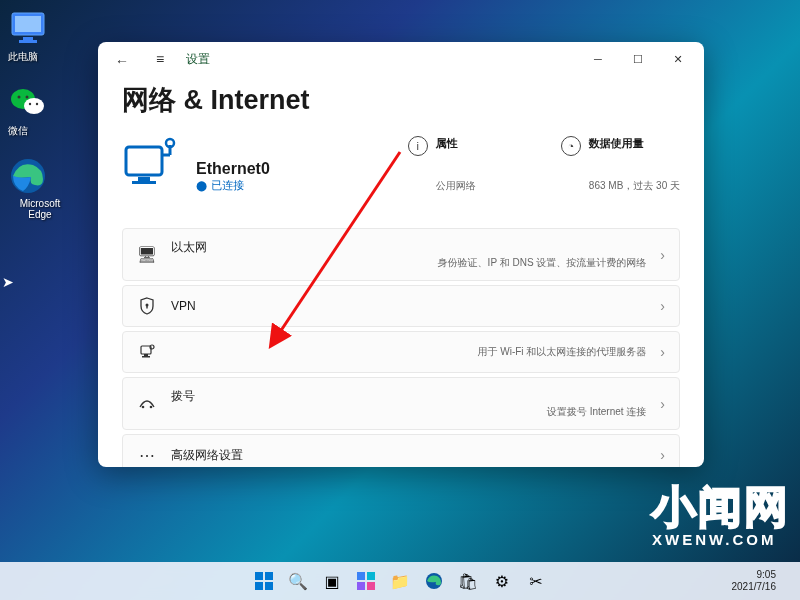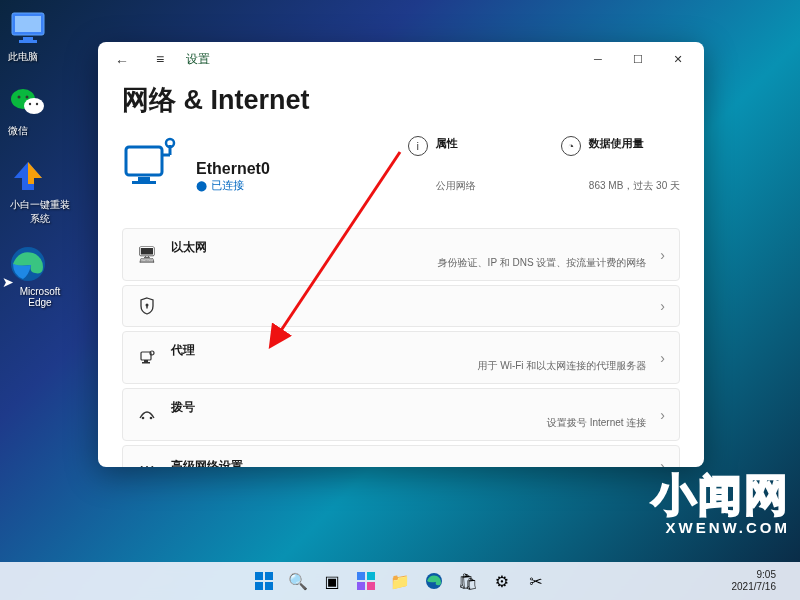--- a/index.html
+++ b/index.html
@@ -24,29 +24,29 @@
 .status-dot { color: #0067c0; font-size: 10px; }
 .info-tile { display: flex; align-items: flex-start; gap: 8px; margin-left: auto; cursor: pointer; }
 .info-ico { width: 20px; height: 20px; border: 1.5px solid #444; border-radius: 50%; display: flex; align-items: center; justify-content: center; font-size: 11px; color: #444; }
 .info-tile-text { display: flex; flex-direction: column; }
 .info-title { font-size: 11px; font-weight: 600; color: #1a1a1a; }
 .info-sub { font-size: 10px; color: #666; margin-top: 28px; }
 .list { margin-top: 14px; display: flex; flex-direction: column; gap: 4px; }
 .list-item { border: 1px solid #e8e8e8; border-radius: 4px; background: #fbfbfb; padding: 10px 14px; display: flex; align-items: center; gap: 14px; cursor: pointer; }
 .li-icon { width: 20px; height: 20px; display: flex; align-items: center; justify-content: center; font-size: 16px; color: #333; }
 .li-text { flex: 1; }
-.li-title { font-size: 12px; font-weight: 700; color: #1a1a1a; }
+.li-title { font-size: 12px; font-weight: 400; color: #1a1a1a; }
 .li-sub { font-size: 10px; color: #666; text-align: right; }
 .li-arrow { color: #888; font-size: 14px; }
 .arrow-overlay { position: absolute; pointer-events: none; }
 .taskbar { position: absolute; bottom: 0; left: 0; right: 0; height: 38px; background: rgba(235,240,250,.92); backdrop-filter: blur(8px); display: flex; align-items: center; }
 .tb-center { position: absolute; left: 50%; transform: translateX(-50%); display: flex; gap: 4px; }
 .task-ico { width: 30px; height: 30px; display: flex; align-items: center; justify-content: center; font-size: 16px; border-radius: 4px; cursor: pointer; }
 .tb-clock { position: absolute; right: 24px; text-align: right; font-size: 10px; color: #222; line-height: 1.2; }
-.watermark { position: absolute; right: 10px; bottom: 64px; text-align: right; }
+.watermark { position: absolute; right: 10px; bottom: 52px; }
 .wm-big { font-size: 44px; font-weight: 900; color: #fff; -webkit-text-stroke: 2px #fff; letter-spacing: 2px; }
 .wm-sub { font-size: 15px; color: #fff; font-weight: 600; letter-spacing: 3px; margin-top: -6px; }
 .cursor { position: absolute; left: 2px; top: 274px; font-size: 14px; color: #fff; pointer-events: none; }
 </style>
 </head>
 <body>
 
 <div class="desktop-icons">
   <div class="desk-item">
     <div class="desk-ico">
@@ -64,29 +64,20 @@
         <svg width="38" height="34" viewBox="0 0 38 34">
           <ellipse cx="14" cy="14" rx="12" ry="10" fill="#09b83e"></ellipse>
           <ellipse cx="25" cy="21" rx="10" ry="8" fill="#fff"></ellipse>
           <circle cx="10" cy="12" r="1.5" fill="#333"></circle>
           <circle cx="18" cy="12" r="1.5" fill="#333"></circle>
           <circle cx="21" cy="19" r="1.2" fill="#333"></circle>
           <circle cx="28" cy="19" r="1.2" fill="#333"></circle>
         </svg>
       </div>
     <div class="desk-label">微信</div>
-  </div>
-  <div class="desk-item">
-    <div class="desk-ico">
-        <svg width="38" height="34" viewBox="0 0 38 34">
-          <polygon points="19,3 33,19 25,19 25,31 13,31 13,19 5,19" fill="#2563eb"></polygon>
-          <polygon points="19,3 33,19 25,19 25,25 19,25" fill="#f59e0b"></polygon>
-        </svg>
-      </div>
-    <div class="desk-label">小白一键重装系统</div>
   </div>
   <div class="desk-item">
     <div class="desk-ico">
         <svg width="38" height="38" viewBox="0 0 38 38">
           <circle cx="19" cy="19" r="17" fill="#0c59a4"></circle>
           <path d="M 4 19 Q 10 4 24 8 Q 34 12 34 22 Q 34 30 26 28 Q 20 27 22 20 Q 8 22 4 19" fill="#39c481"></path>
           <path d="M 14 34 Q 4 30 4 19 Q 12 22 22 20 Q 20 30 14 34" fill="#1e88e5"></path>
         </svg>
       </div>
     <div class="desk-label">Microsoft Edge</div>
@@ -154,34 +145,34 @@
       </div>
       <div class="list-item">
         <div class="li-icon">
             <svg width="16" height="18" viewBox="0 0 16 18">
               <path d="M8 1 L14 3 L14 9 Q14 15 8 17 Q2 15 2 9 L2 3 Z" fill="none" stroke="#333" stroke-width="1.3"></path>
               <circle cx="8" cy="8" r="1.5" fill="#333"></circle>
               <rect x="7.3" y="8.5" width="1.4" height="3" fill="#333"></rect>
             </svg>
           </div>
         <div class="li-text">
+          <div class="li-title">VPN</div>
         </div>
         <div class="li-arrow">›</div>
       </div>
       <div class="list-item">
         <div class="li-icon">
             <svg width="16" height="18" viewBox="0 0 16 18">
               <rect x="2" y="3" width="10" height="8" rx="1" fill="none" stroke="#333" stroke-width="1.2"></rect>
               <rect x="5" y="11" width="4" height="2" fill="#333"></rect>
               <rect x="3" y="13" width="8" height="1.5" fill="#333"></rect>
               <circle cx="13" cy="4" r="2" fill="none" stroke="#333" stroke-width="1.2"></circle>
             </svg>
           </div>
         <div class="li-text">
-          <div class="li-title">代理</div>
           <div class="li-sub">用于 Wi-Fi 和以太网连接的代理服务器</div>
         </div>
         <div class="li-arrow">›</div>
       </div>
       <div class="list-item">
         <div class="li-icon">
             <svg width="18" height="14" viewBox="0 0 18 14">
               <path d="M2 10 Q9 -2 16 10" fill="none" stroke="#333" stroke-width="1.3"></path>
               <circle cx="5" cy="10" r="1.3" fill="#333"></circle>
               <circle cx="13" cy="10" r="1.3" fill="#333"></circle>

